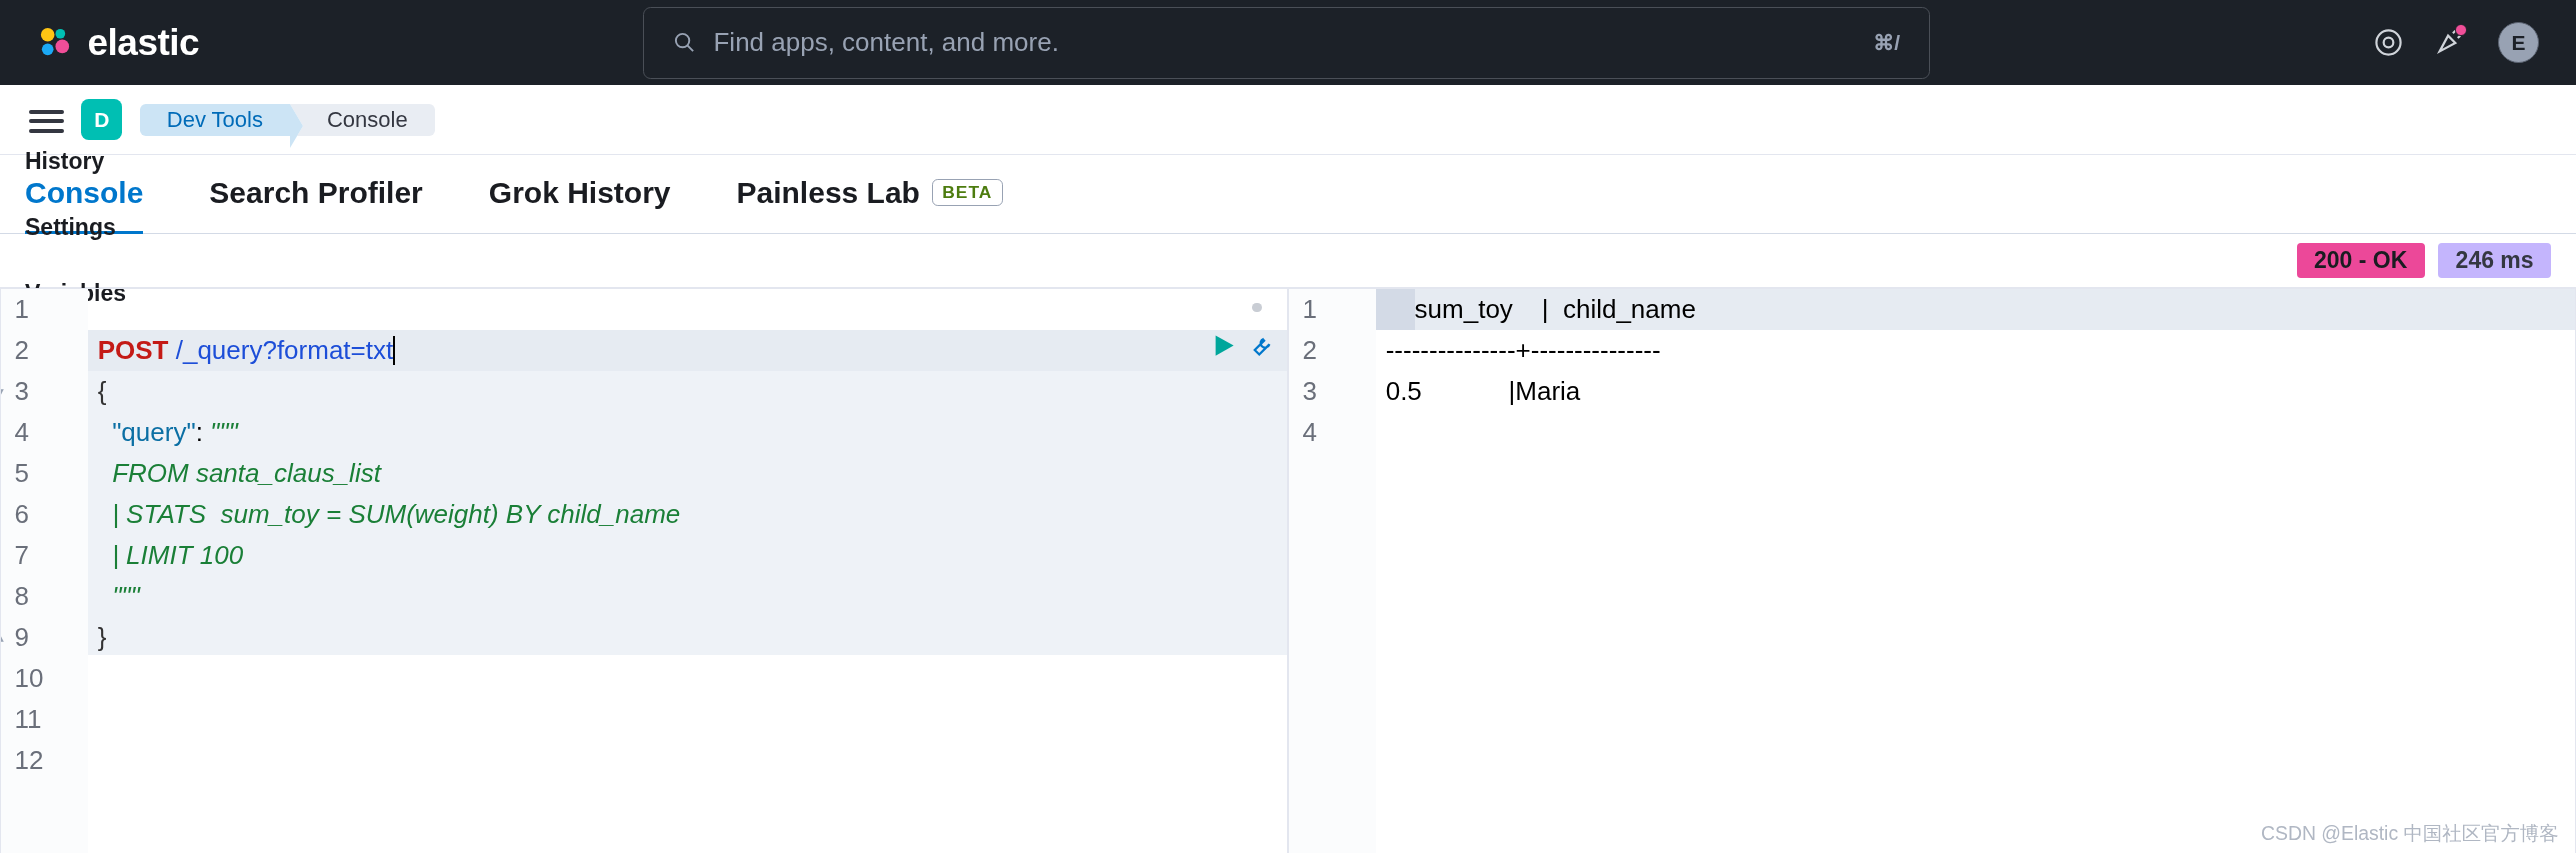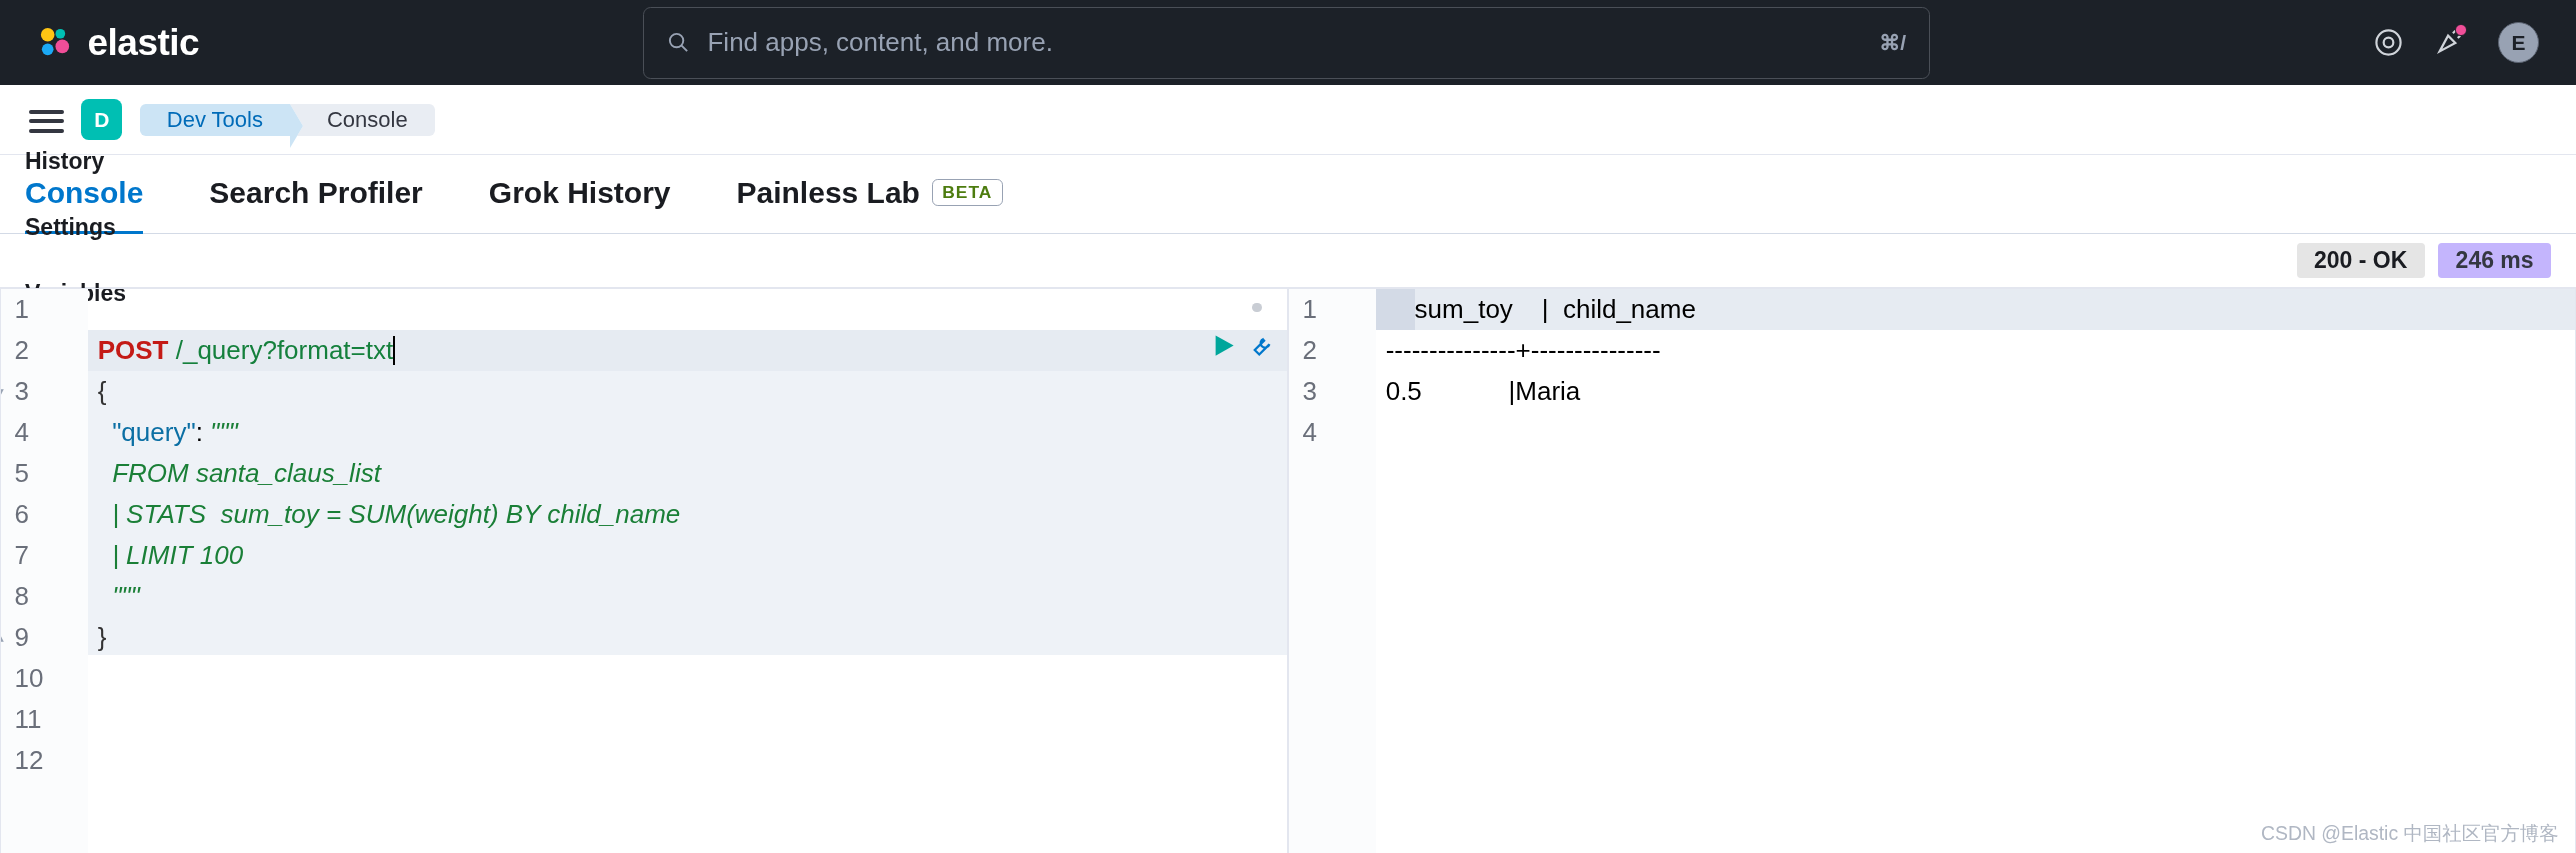--- a/index.html
+++ b/index.html
@@ -1,21 +1,21 @@
 <!DOCTYPE html>
 <html><head>
 <meta charset="utf-8">
 <style>
 * { margin:0; padding:0; box-sizing:border-box; font-family:-apple-system,BlinkMacSystemFont,"Segoe UI",Helvetica,Arial,sans-serif; }
 body { background:#fff; width:2576px; height:854px; overflow:hidden; transform-origin:top left; }
 .topbar { background:#1c2128; height:85px; display:flex; align-items:center; padding:0 37px; justify-content:space-between; }
 .left-top { display:flex; align-items:center; gap:15.5px; }
 .logo-dots { width:35px; height:35px; position:relative; }
 .brand { color:#fff; font-size:37px; font-weight:600; letter-spacing:-0.5px; }
-.searchwrap { display:flex; align-items:center; background:#1c2128; border:1px solid #4a4f57; border-radius:7.7px; height:72px; width:1287px; padding:0 23px; gap:17.4px; }
+.searchwrap { display:flex; align-items:center; background:#1c2128; border:1px solid #4a4f57; border-radius:7.7px; height:72px; width:1287px; padding:0 29px; gap:17.4px; }
 .searchwrap .si { width:23px; height:23px; stroke:#98a2b3; fill:none; stroke-width:2; }
 .searchwrap .ph { color:#98a2b3; font-size:26px; flex:1; }
 .searchwrap .kbd { color:#98a2b3; font-size:21px; font-weight:600; }
 .right-top { display:flex; align-items:center; gap:33px; }
 .hicon { width:29px; height:29px; stroke:#d0d4da; fill:none; stroke-width:1.8; cursor:pointer; position:relative; }
 .avatar { width:41px; height:41px; border-radius:50%; background:#98a2b3; border:1.9px solid #5a6270; display:flex; align-items:center; justify-content:center; color:#1c2128; font-weight:700; font-size:21px; cursor:pointer; }
 .dot-badge { position:absolute; top:-1.9px; right:-1.9px; width:11.6px; height:11.6px; background:#f04e98; border-radius:50%; border:1.9px solid #1c2128; }
 
 .crumbbar { height:70px; display:flex; align-items:center; padding:0 29px; gap:17.4px; border-bottom:1px solid #e3e6ef; }
 .burger { width:35px; height:31px; cursor:pointer; }
@@ -31,32 +31,32 @@
 .tabbar { height:79px; display:flex; align-items:center; padding:0 25px; gap:66px; border-bottom:1px solid #d3dae6; }
 .tab { font-size:30px; font-weight:700; color:#1a1c21; cursor:pointer; height:79px; display:flex; align-items:center; border-bottom:3.9px solid transparent; }
 .tab.active { color:#0077cc; border-bottom-color:#0077cc; }
 .betab { display:flex; align-items:center; gap:11.6px; }
 .beta { border:1px solid #98a2b3; border-radius:5.8px; padding:1.9px 9.7px; font-size:17.4px; font-weight:700; color:#4d7c0f; letter-spacing:1px; }
 
 .toolbar { height:54px; display:flex; align-items:center; padding:0 25px; justify-content:space-between; border-bottom:1px solid #e3e6ef; }
 .toolleft { display:flex; gap:39px;flex-direction:column; }
 .tlink { font-size:23px; font-weight:700; color:#1a1c21; cursor:pointer; }
 .toolright { display:flex; gap:13.5px; align-items:center; }
-.statusbadge { background:#e5e5e5; color:#1a1c21; font-weight:700; font-size:23px; padding:3.9px 17.4px; border-radius:3.9px; }
+.statusbadge { background:#ec4899; color:#1a1c21; font-weight:700; font-size:23px; padding:3.9px 17.4px; border-radius:3.9px; }
 .timebadge { background:#c4b5fd; color:#343741; font-weight:700; font-size:23px; padding:3.9px 17.4px; border-radius:3.9px; }
 
 .editors { display:flex; height:calc(854px - 85px - 70px - 79px - 54px); font-family:"SF Mono",Menlo,Consolas,monospace; }
 .pane { flex:1; display:flex; overflow:hidden; border:1px solid #e3e6ef; position:relative; }
 .gut { width:87px; text-align:right; padding:0 13.5px; color:#6a6f7a; font-size:26px; line-height:41px; user-select:none; background:#fbfcfd; }
 .code { flex:1; font-size:26px; line-height:41px; position:relative; padding:0 9.7px; }
 .ln { height:41px; white-space:pre; display:flex; align-items:center; }
 .hl { background:#e6ebf2; position:absolute; left:0; right:0; height:41px; }
 .request-hl { background:#eef2f7; position:absolute; left:0; right:0; }
 .tk-method { color:#c41a16; font-weight:600; }
-.tk-path { color:#15803d; }
+.tk-path { color:#1d4ed8; }
 .tk-brace { color:#333; }
 .tk-key { color:#0b6fa4; }
 .tk-str { color:#1a7f37; font-style:italic; }
 .actions { position:absolute; right:11.6px; top:43px; display:flex; gap:11.6px; z-index:5; }
 .aicon { cursor:pointer; width:27px; height:27px; }
 .cursor { display:inline-block; width:1.9px; height:29px; background:#000; vertical-align:middle; }
 .fold { color:#98a2b3; position:absolute; left:-17.4px; font-size:13.5px; }
 .dot-ind { position:absolute; right:25px; top:13.5px; width:9.7px; height:9.7px; border-radius:50%; background:#c9cdd4; }
 .watermark { position:absolute; right:17.4px; bottom:5.8px; color:#b0b7c3; font-size:19.4px; font-family:sans-serif; }
 .out-hl { background:#e6ebf2; position:absolute; left:0; right:0; height:41px; top:0; }

